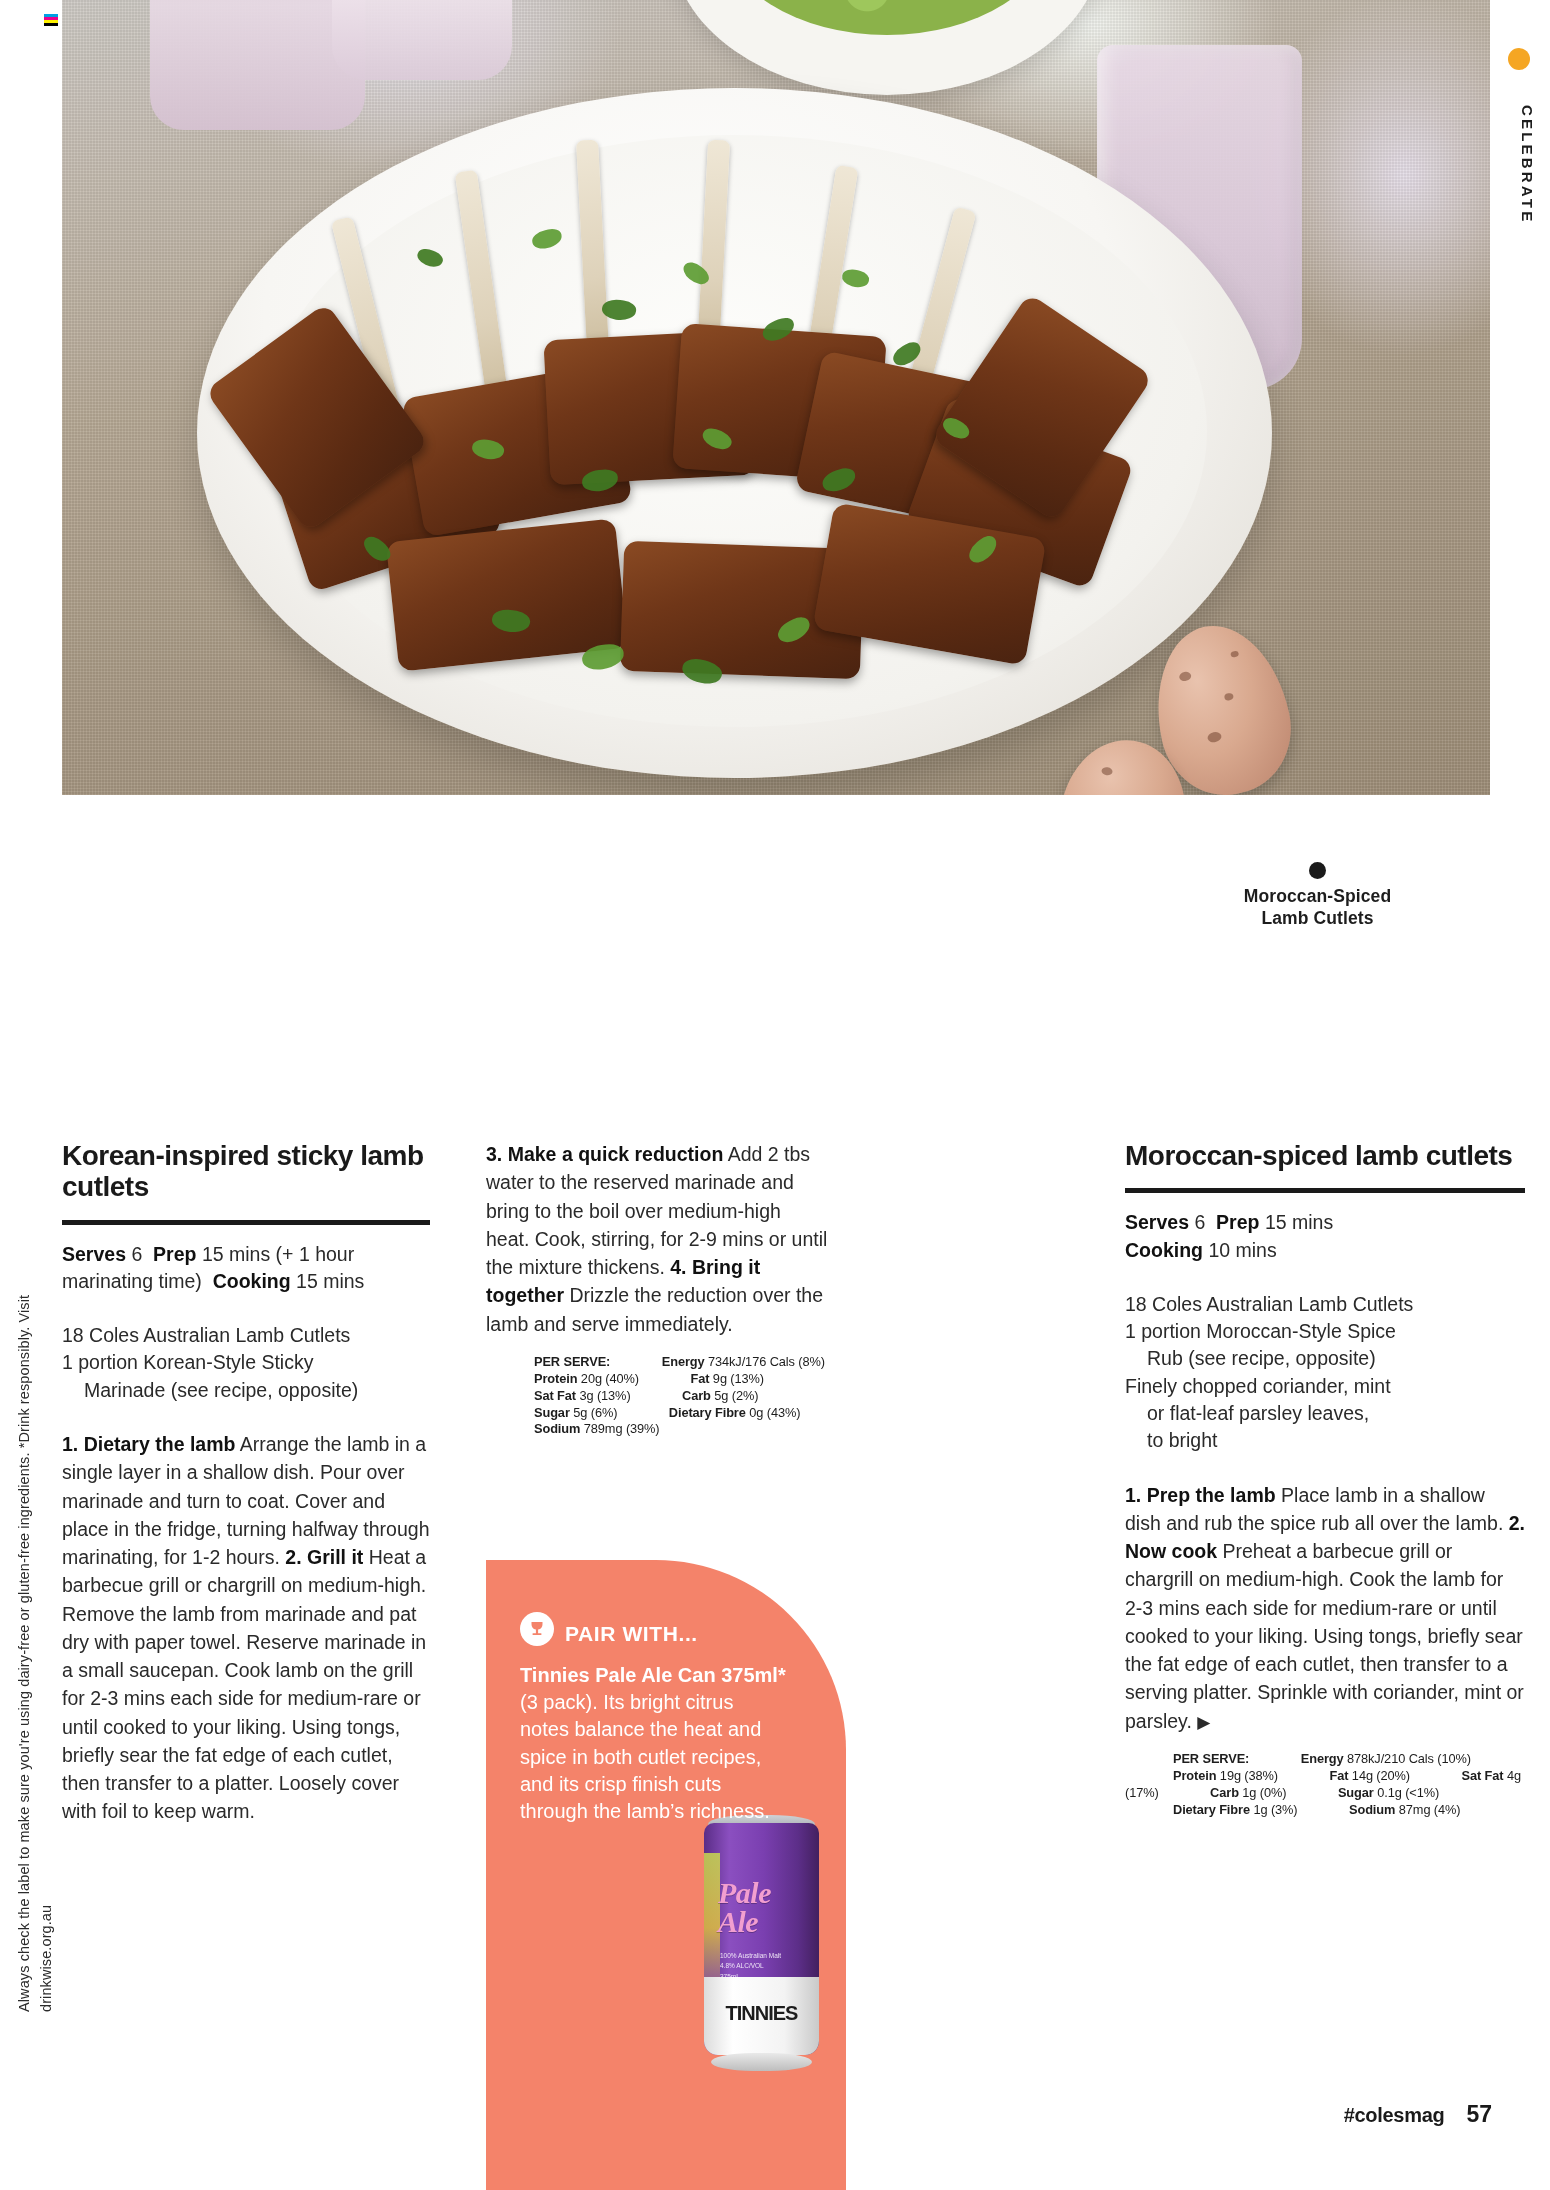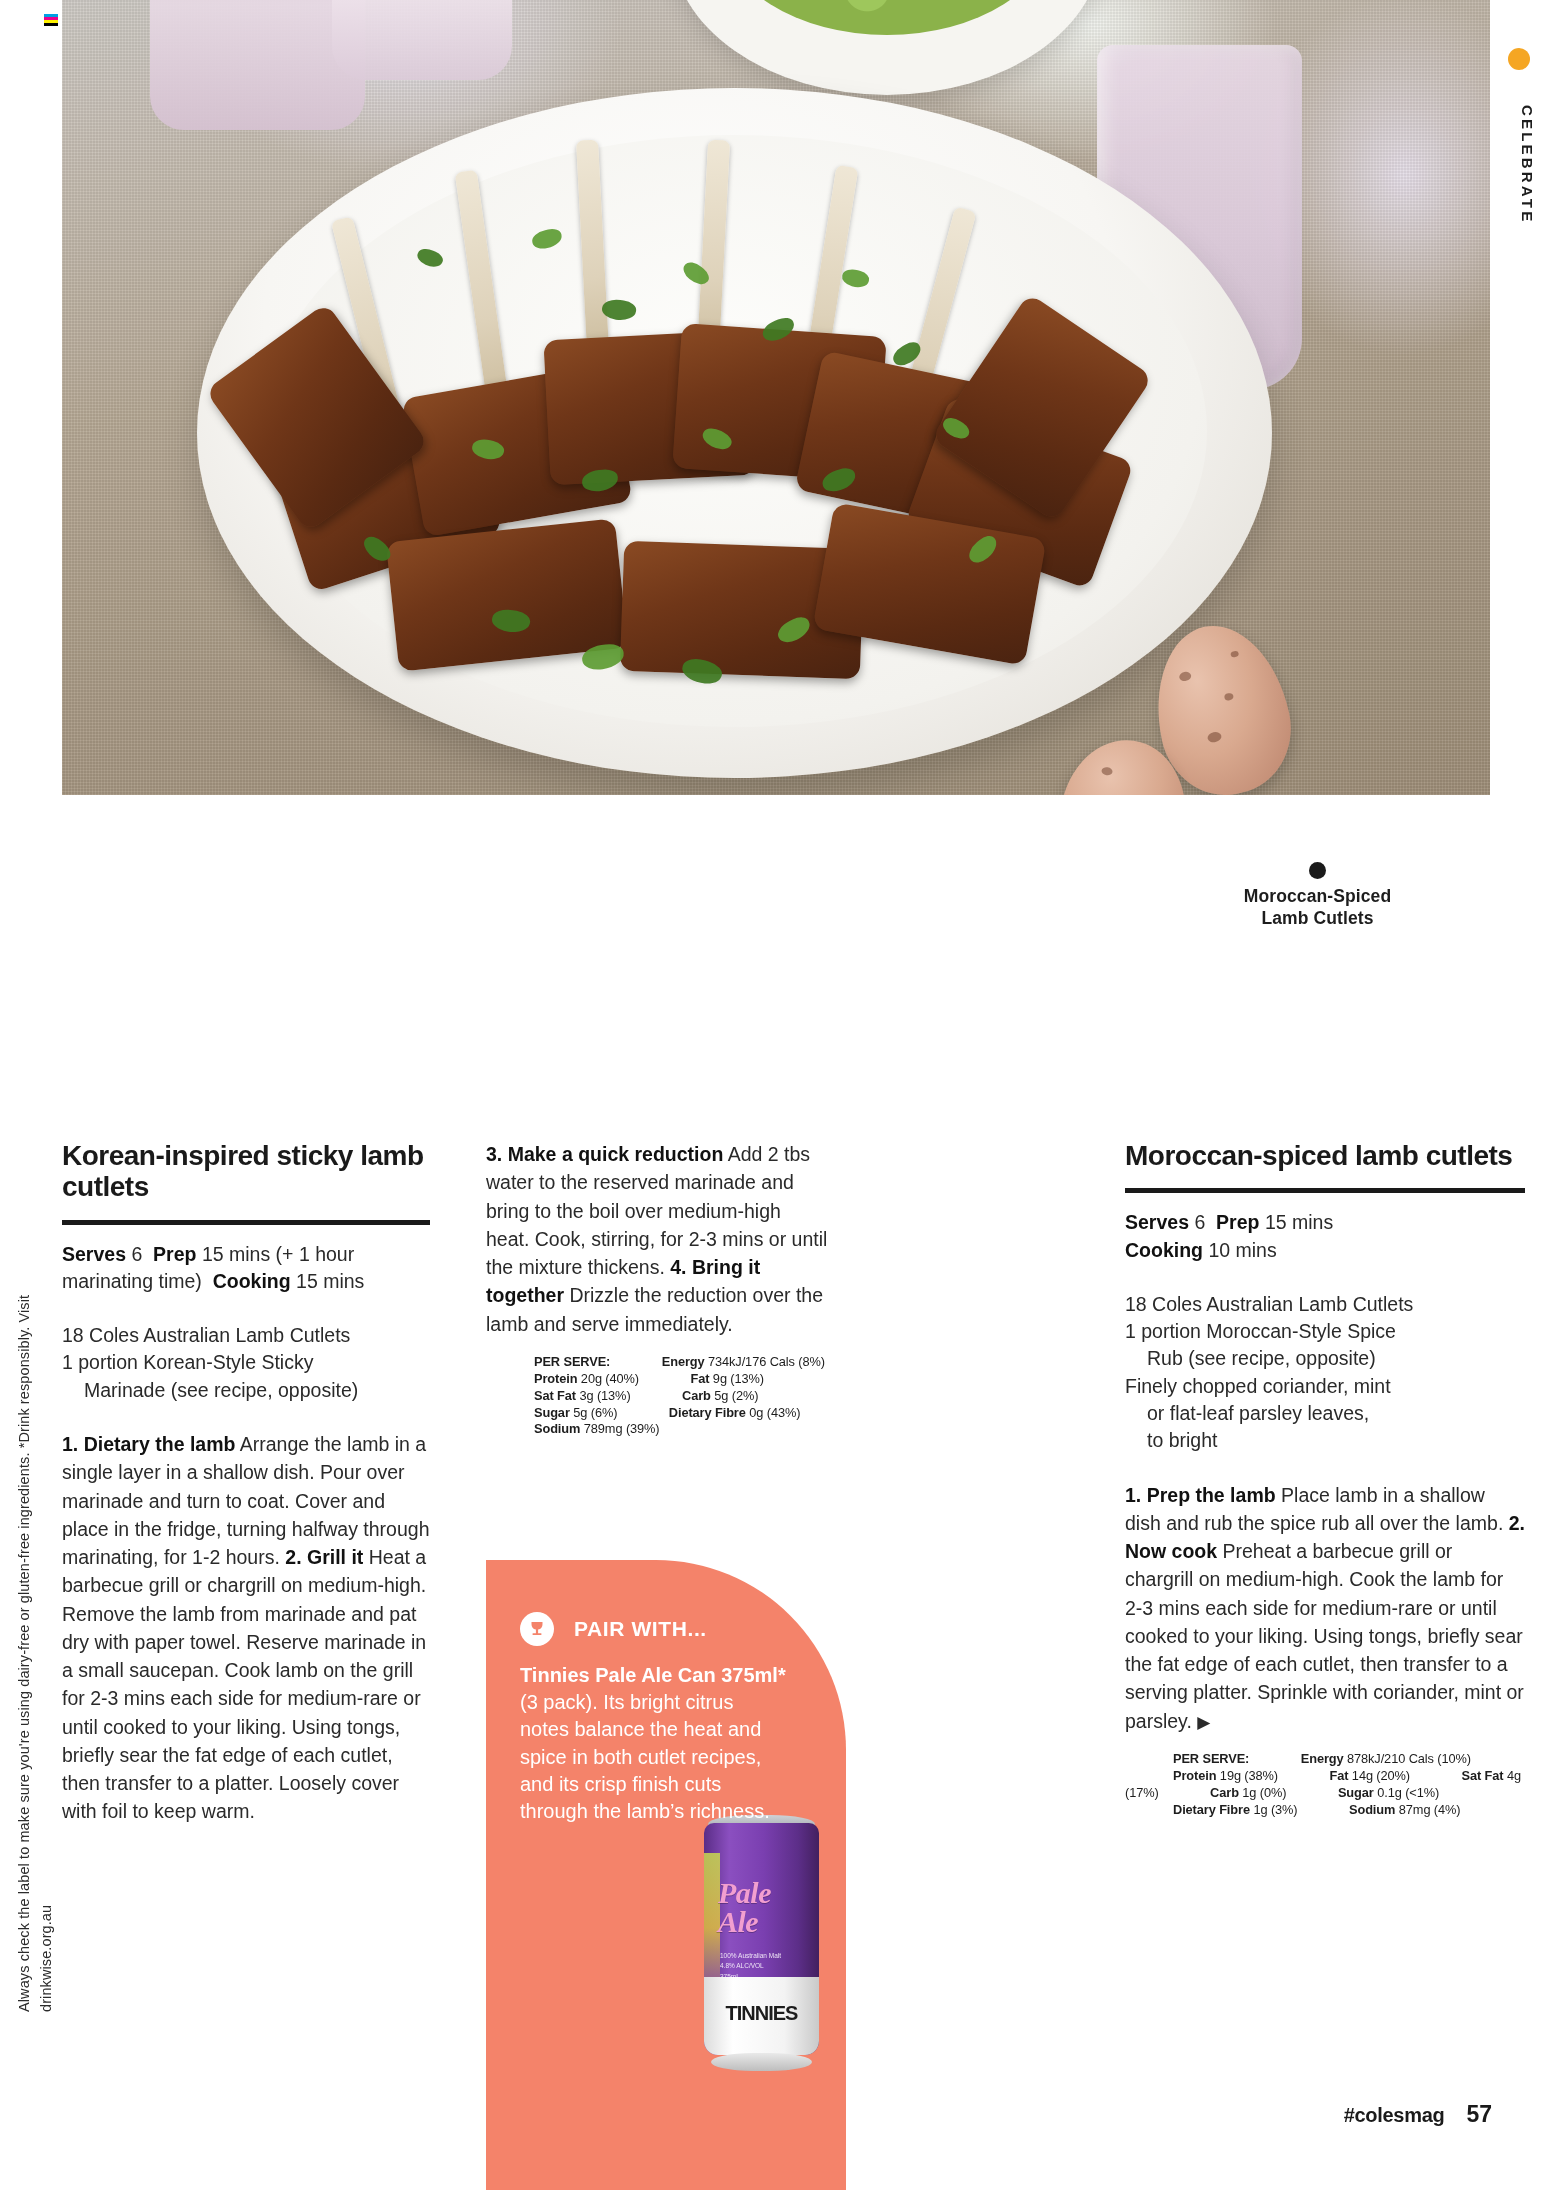--- a/index.html
+++ b/index.html
@@ -152,21 +152,21 @@
   .nutri b { font-weight:700;padding-left:48px; }
   .arrow { font-size:17px; }
 
   
   .pair {
     position:absolute; left:486px; top:1560px; width:360px; height:630px;
     background:#f4836a;
     border-top-right-radius:190px;
   }
   .pair-head {
-    display:flex; align-items:center; gap:20px;
+    display:flex; align-items:flex-end; gap:11px;
     padding:52px 0 0 34px;
   }
   .pair-icon {
     width:34px; height:34px; border-radius:50%; background:#fff;
     display:flex; align-items:center; justify-content:center;
   }
   .pair-icon svg { display:block; }
   .pair-head-text { font-size:21px; font-weight:700; color:#fff; letter-spacing:.6px; }
   .pair-body {
     padding:16px 0 0 34px; width:300px;
@@ -335,21 +335,21 @@
       <b>2.</b>
       <b>Grill it</b>
       <span>Heat a barbecue grill or chargrill on medium-high. Remove the lamb from marinade and pat dry with paper towel. Reserve marinade in a small saucepan. Cook lamb on the grill for 2-3 mins each side for medium-rare or until cooked to your liking. Using tongs, briefly sear the fat edge of each cutlet, then transfer to a platter. Loosely cover with foil to keep warm.</span>
     </p>
   </div>
 
   <div class="col col-2">
     <p class="steps">
       <b>3.</b>
       <b>Make a quick reduction</b>
-      <span>Add 2 tbs water to the reserved marinade and bring to the boil over medium-high heat. Cook, stirring, for 2-3 mins or until the mixture thickens.</span>
+      <span>Add 2 tbs water to the reserved marinade and bring to the boil over medium-high heat. Cook, stirring, for 2-9 mins or until the mixture thickens.</span>
       <b>4.</b>
       <b>Bring it together</b>
       <span>Drizzle the reduction over the lamb and serve immediately.</span>
     </p>
     <p class="nutri">
       <b>PER SERVE:</b>
       <b>Energy</b>
       <span>734kJ/176 Cals (8%)</span>
       <b>Protein</b>
       <span>20g (40%)</span>

